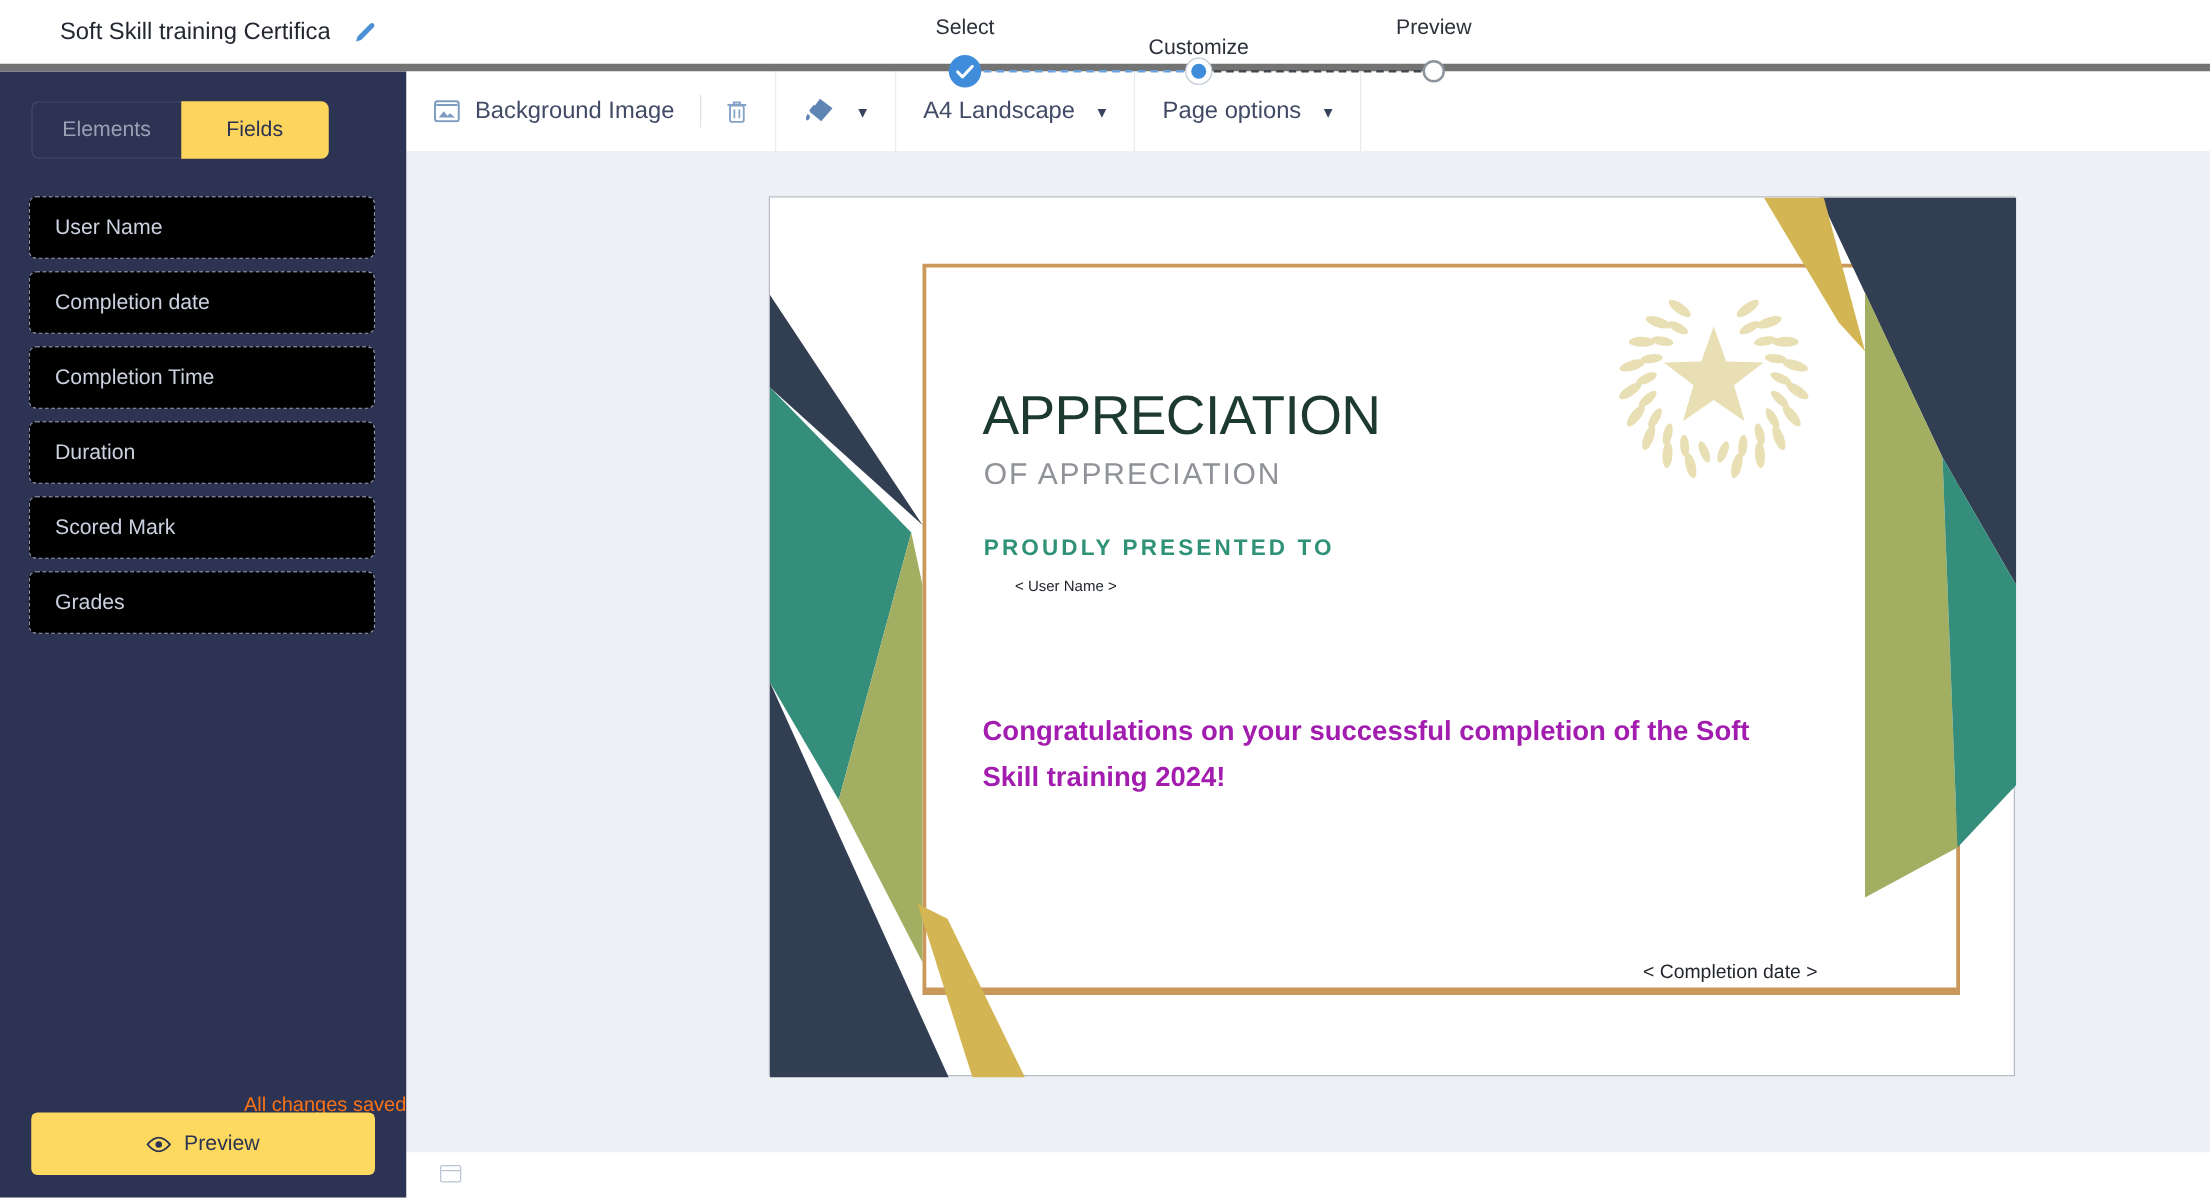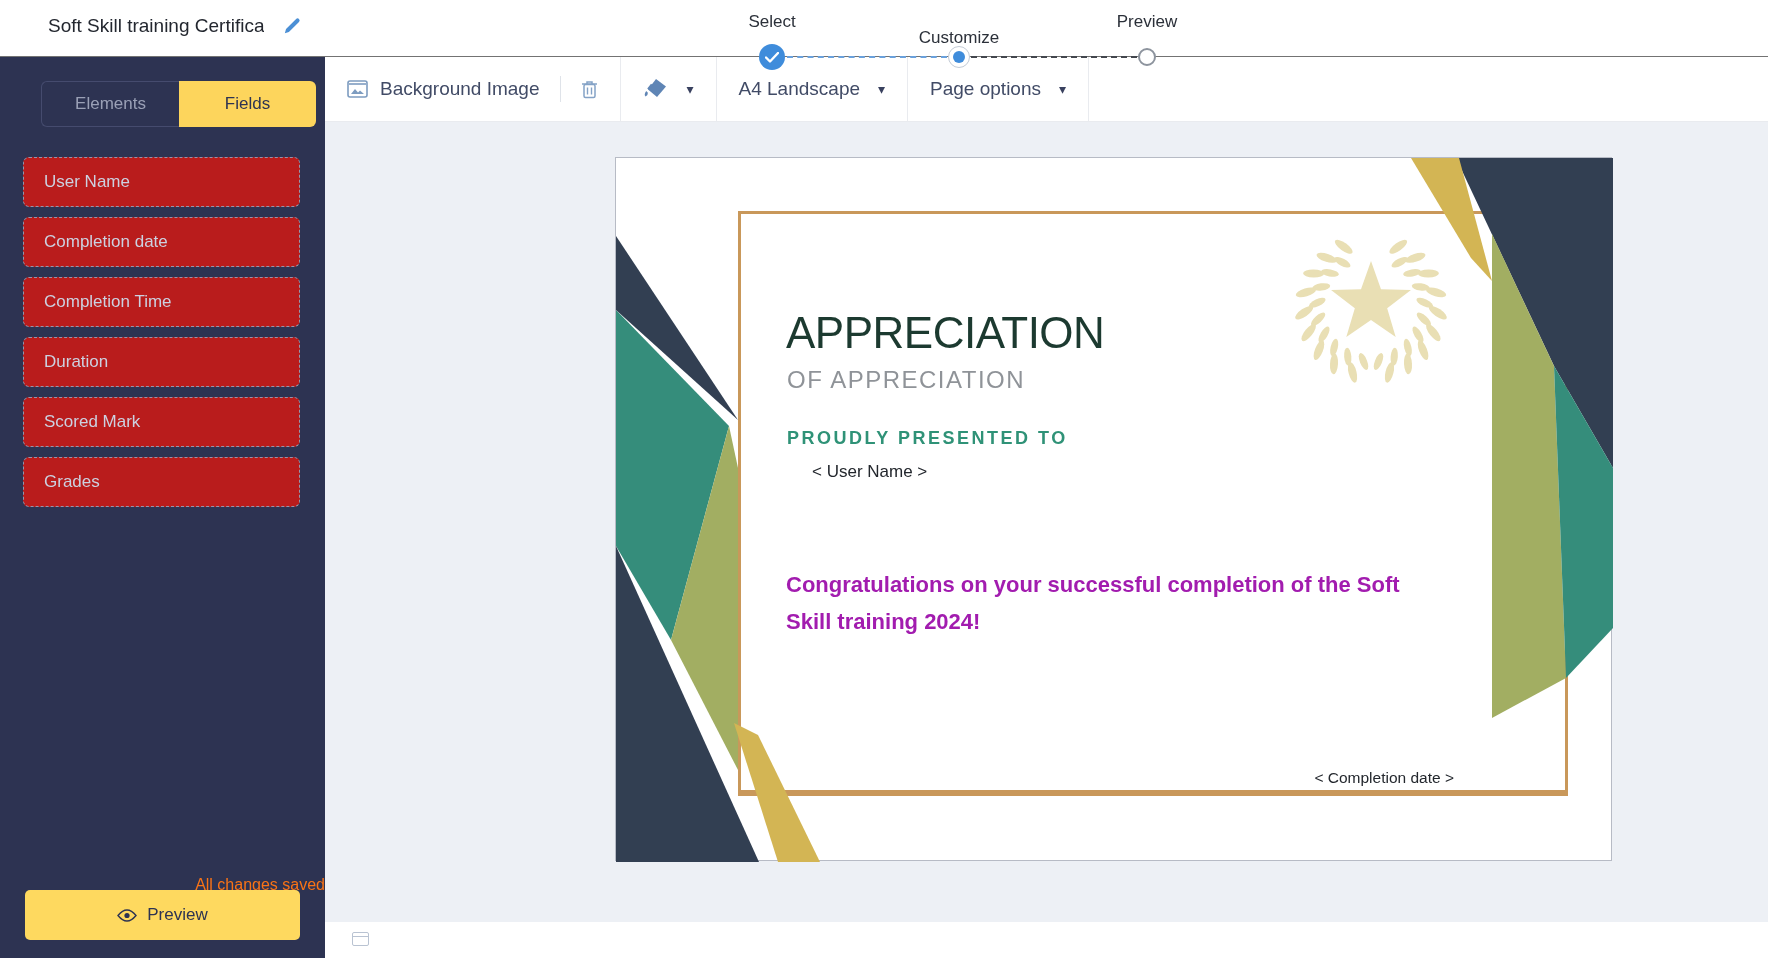--- a/index.html
+++ b/index.html
@@ -1,62 +1,62 @@
 <!DOCTYPE html>
 <html><head>
 <meta charset="utf-8">
 <style>
   * { margin:0; padding:0; box-sizing:border-box; }
   html,body { width:1768px; height:958px; }
   body { position:relative; font-family:"Liberation Sans", sans-serif; background:#ffffff; overflow:hidden; }
 
   
-  .top-bar { position:absolute; left:0; top:0; width:100%; height:57px; background:#fff; border-bottom:1px solid #737373; z-index:5; }
+  .top-bar { position:absolute; left:0; top:0; width:100%; height:57px; background:#fff; border-bottom:6px solid #737373; z-index:5; }
   .doc-title { position:absolute; left:48px; top:15px; font-size:19px; color:#23272f; white-space:nowrap; max-width:232px; overflow:hidden; }
   .edit-pencil { position:absolute; left:284px; top:17px; width:17px; height:17px; cursor:pointer; }
 
   .step-label { position:absolute; top:12px; transform:translateX(-50%); font-size:17px; color:#2b3039; white-space:nowrap; z-index:7; }
   .lbl-select { left:772px; } .lbl-customize { left:959px;margin-top:16px; } .lbl-preview { left:1147px; }
   .conn { position:absolute; z-index:6; height:0; }
   .conn-blue { left:787px; top:56px; width:160px; border-top:2px dashed #6aa1dc; }
   .conn-dark { left:971px; top:56px; width:166px; border-top:2px dashed #43474e; }
   .circle { position:absolute; border-radius:50%; z-index:8; background:#fff; }
   .circle-done { left:759px; top:44px; width:26px; height:26px; background:#3f8cdb; display:flex; align-items:center; justify-content:center; }
   .circle-active { left:948px; top:46px; width:22px; height:22px; border:1px solid #c3cbd6; display:flex; align-items:center; justify-content:center; }
   .circle-active .dot { width:12px; height:12px; border-radius:50%; background:#3f8cdb; }
   .circle-todo { left:1138px; top:48px; width:18px; height:18px; border:2px solid #8d949e; }
 
   
   .sidebar { position:absolute; left:0; top:57px; width:325px; bottom:0; background:#2d3352; z-index:4; }
-  .tabs { position:absolute; left:41px; top:24px; width:275px; height:46px; display:flex; }
+  .tabs { position:absolute; left:25px; top:24px; width:238px; height:46px; display:flex; }
   .tab { flex:1; display:flex; align-items:center; justify-content:center; font-size:17px; cursor:pointer; }
   .tab-elements { border:1px solid #454b6e; border-right:none; border-radius:6px 0 0 6px; color:#9aa0b6; }
   .tab-fields { background:#fdd55c; border-radius:0 6px 6px 0; color:#2d3352; }
   .fields-list { position:absolute; left:23px; top:100px; width:277px; }
-  .field-btn { height:50px; margin-bottom:10px; background:#b91c1c; border:1px dashed #9296ad; border-radius:6px; color:#ccd1e0; font-size:17px; display:flex; align-items:center; padding-left:20px; cursor:grab; }
+  .field-btn { height:50px; margin-bottom:10px; background:#000000; border:1px dashed #9296ad; border-radius:6px; color:#ccd1e0; font-size:17px; display:flex; align-items:center; padding-left:20px; cursor:grab; }
   .saved-status { position:absolute; bottom:64px; width:100%; text-align:right; color:#f97316; font-size:16px; }
   .preview-btn { position:absolute; left:25px; right:25px; bottom:18px; height:50px; background:#fed95f; border:none; border-radius:5px; display:flex; align-items:center; justify-content:center; gap:10px; color:#2d3352; font-size:17px; cursor:pointer; }
 
   
   .toolbar { position:absolute; left:325px; top:57px; right:0; height:65px; background:#fff; border-bottom:1px solid #e9ebef; display:flex; align-items:stretch; z-index:3; }
   .tb-sec { display:flex; align-items:center; padding:0 22px; border-right:1px solid #e9ebef; gap:12px; cursor:pointer; }
   .tb-label { font-size:19px; color:#414b66; white-space:nowrap; }
   .tb-mini-sep { width:1px; height:26px; background:#dfe3e9; margin:0 8px; }
   .caret { font-size:14px; color:#39415f; margin-left:6px; }
 
   
   .canvas { position:absolute; left:325px; top:122px; right:0; bottom:36px; background:#edf0f5; z-index:2; }
   .cert { position:absolute; left:290px; top:35px; width:997px; height:704px; background:#fff; border:1px solid #b7bbc5; }
   .frame { position:absolute; left:122px; top:53px; width:830px; height:585px; border:3px solid #c9985a; border-bottom-width:6px; }
   .decor { position:absolute; left:0; top:0; width:997px; height:704px; }
   .cert-text { position:absolute; z-index:3; }
   .cert-title { left:170px; top:150px; font-size:44px; letter-spacing:-0.5px; color:#1c3a30; }
   .cert-subtitle { left:171px; top:208px; font-size:24px; letter-spacing:1.5px; color:#8f9398; }
   .cert-presented { left:171px; top:270px; font-size:18px; font-weight:700; letter-spacing:2.5px; color:#2f9277; }
-  .cert-username { left:196px; top:304px; font-size:17px; color:#23272d; }
+  .cert-username { left:196px; top:304px; font-size:12px; color:#23272d; }
   .cert-message { left:170px; top:408px; font-size:22px; font-weight:700; color:#a21caf; line-height:37px; }
   .cert-message div { white-space:nowrap; }
   .cert-date { right:157px; top:611px; font-size:15.5px; color:#23272d; }
 
   
   .bottom-strip { position:absolute; left:325px; bottom:0; right:0; height:36px; background:#fff; z-index:2; }
   .window-icon { position:absolute; left:27px; top:10px; width:17px; height:14px; border:1.5px solid #b9c3d2; border-radius:2px; }
   .window-icon::before { content:""; position:absolute; left:0; right:0; top:3px; border-top:1.5px solid #b9c3d2; }
 </style>
 </head>

